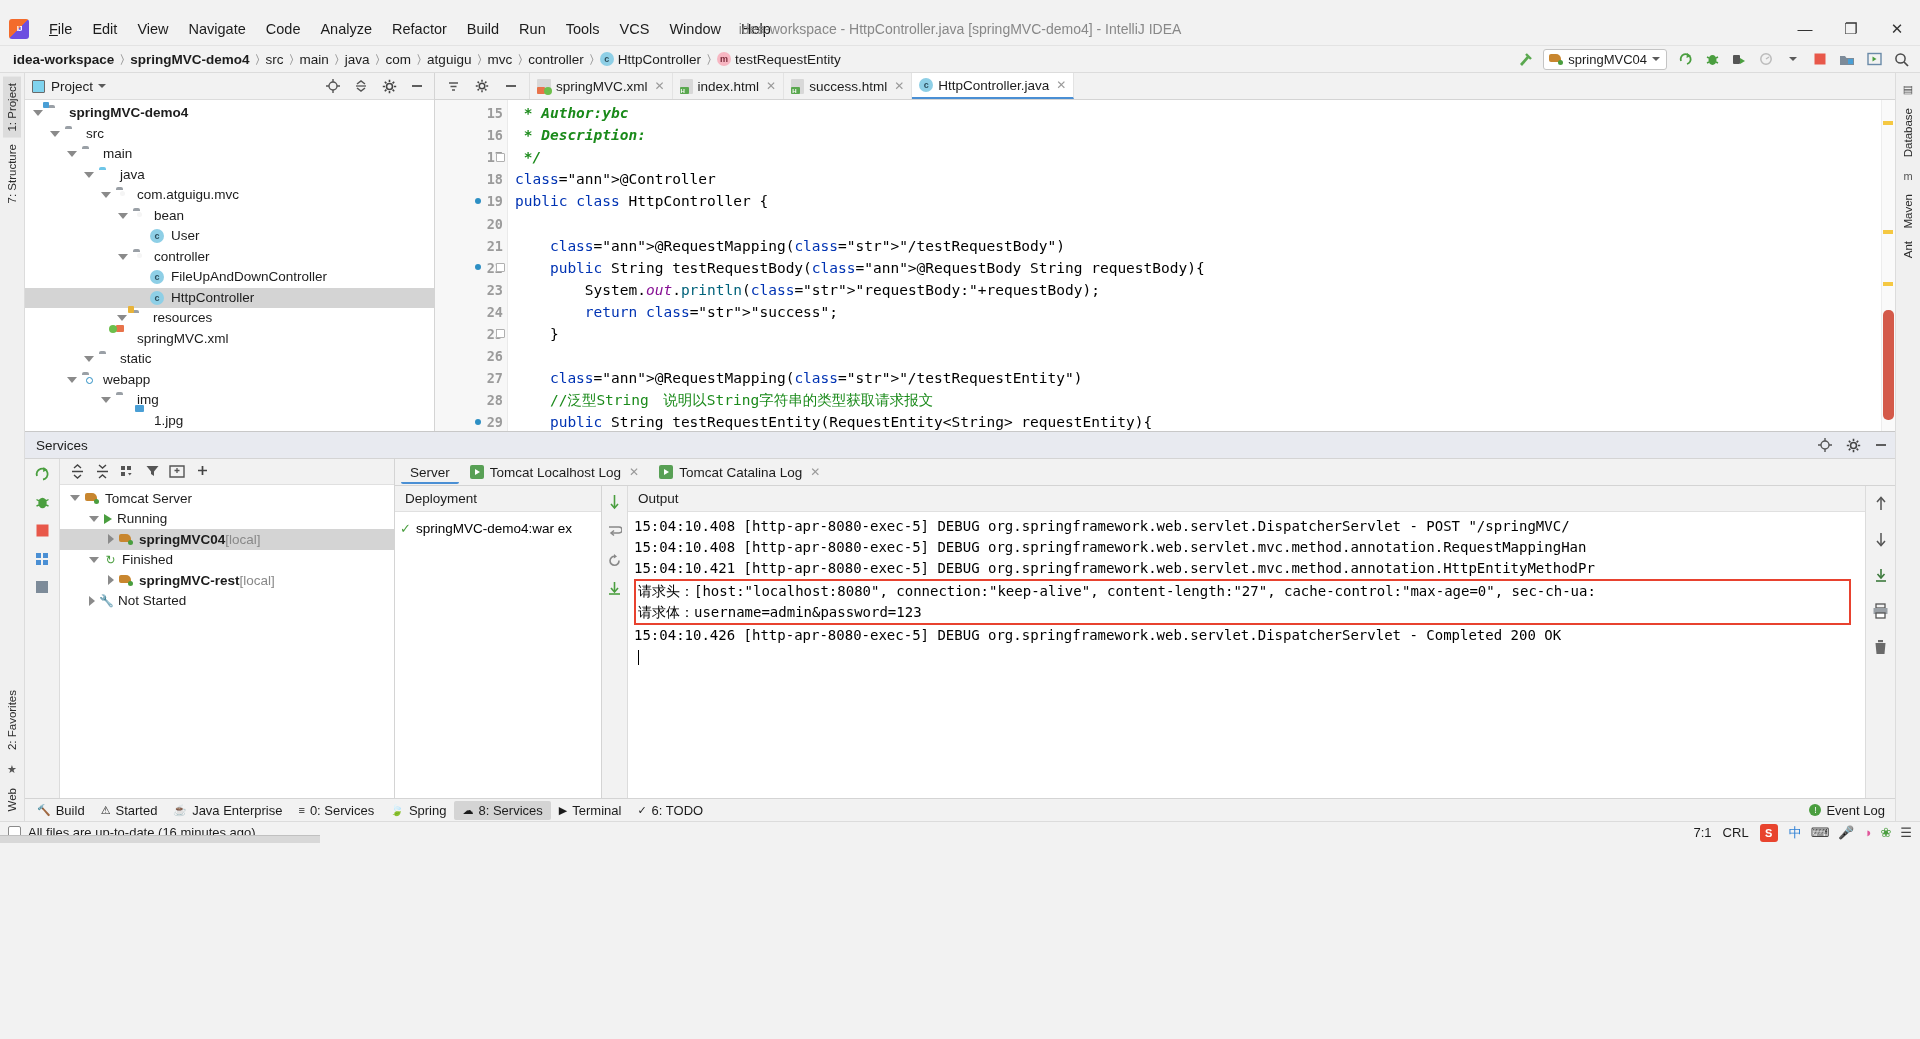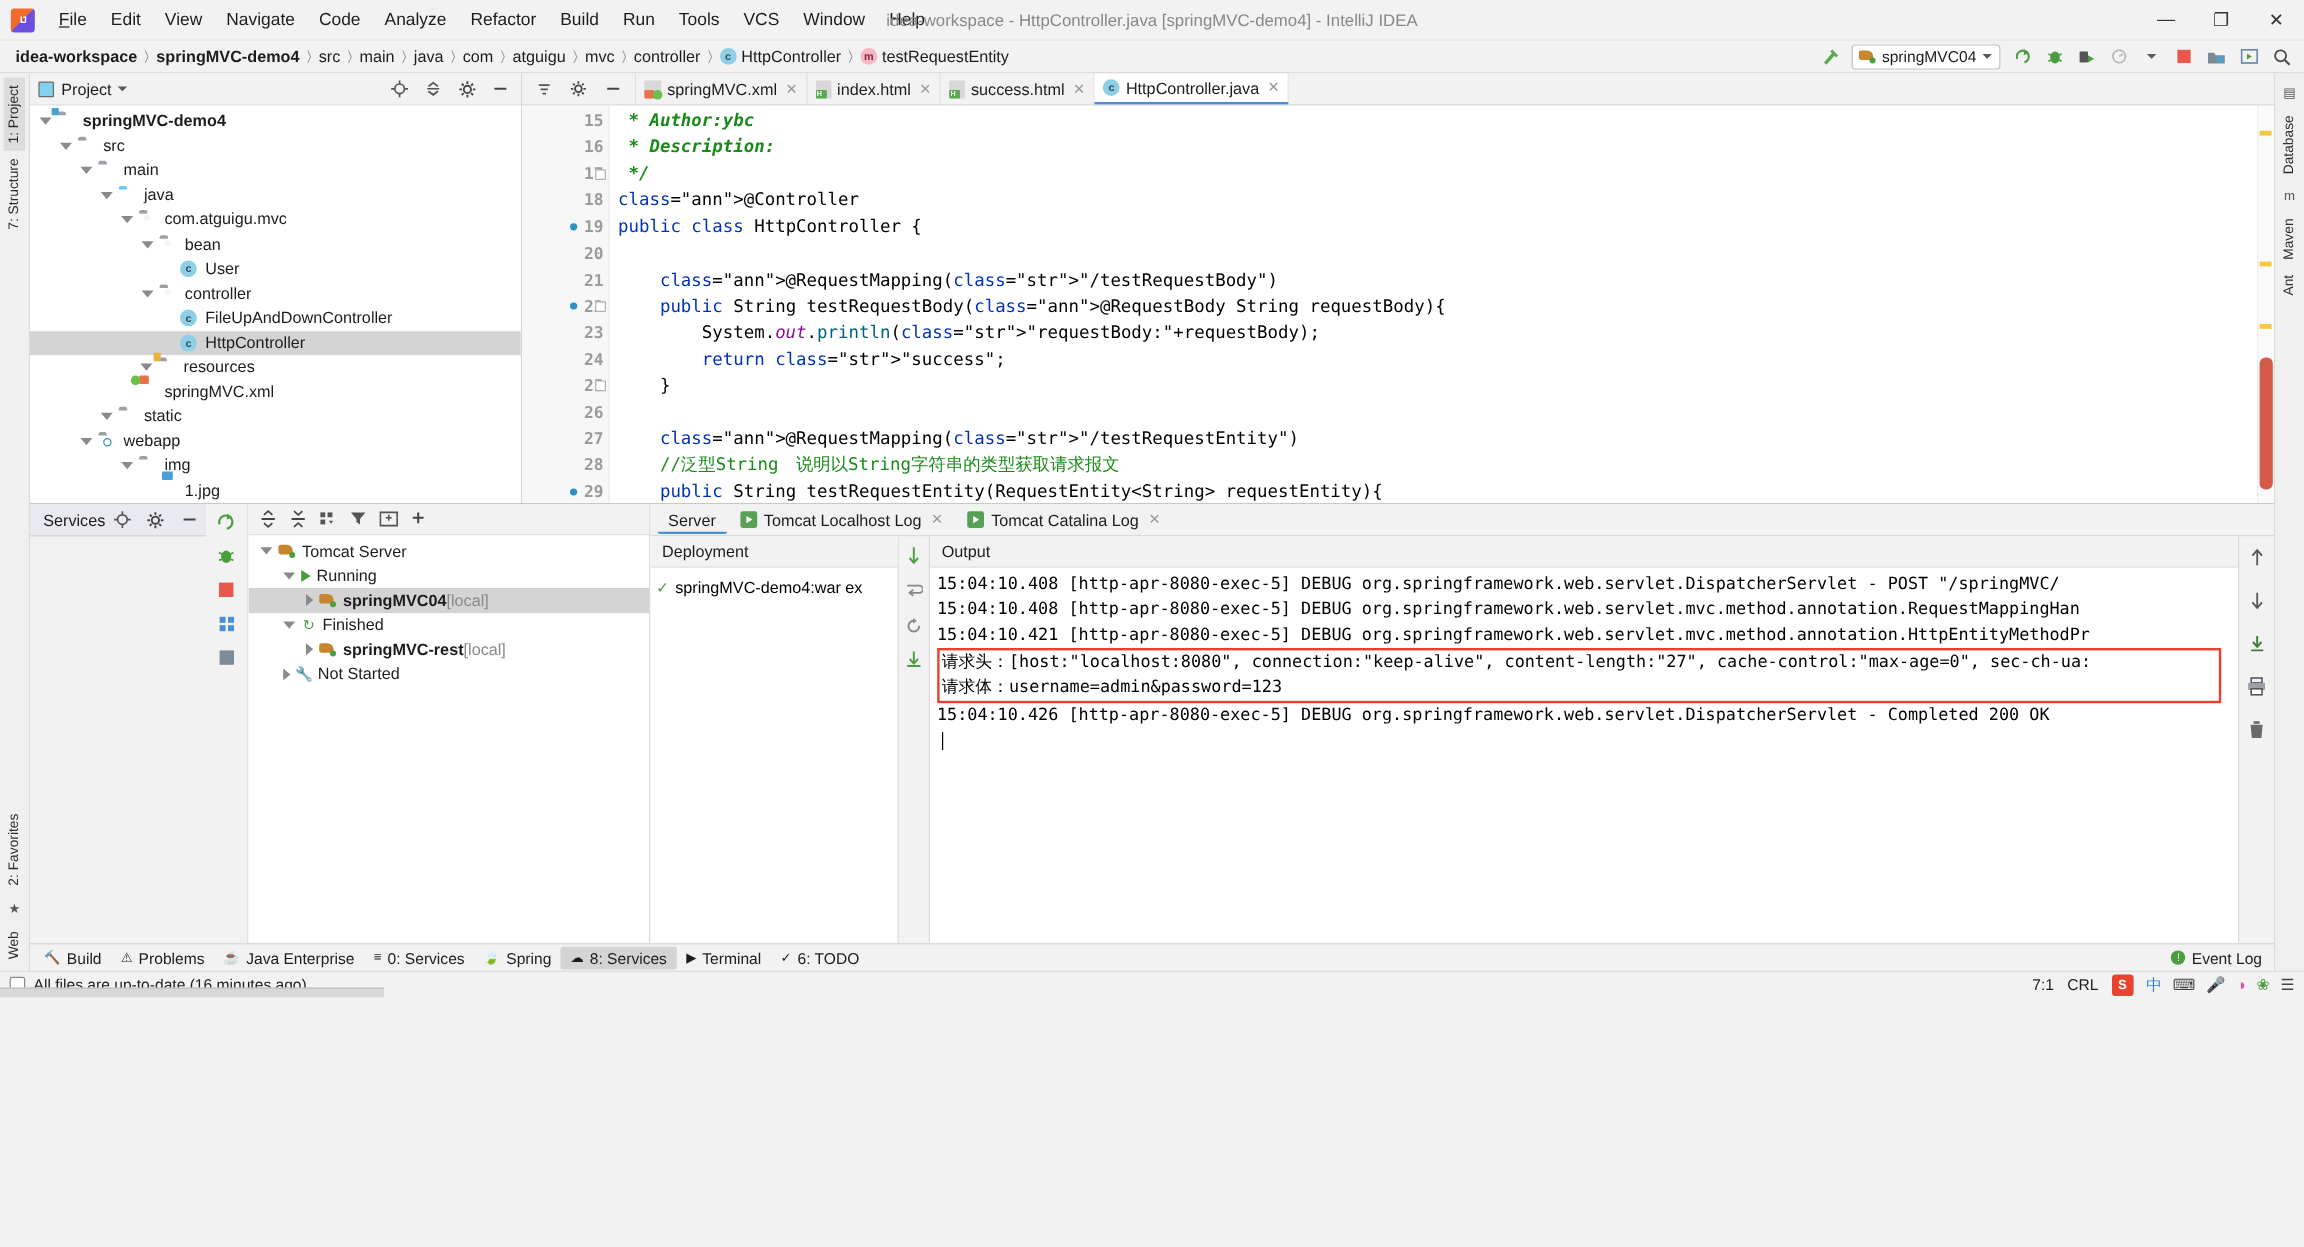--- a/index.html
+++ b/index.html
@@ -3,21 +3,21 @@
 <meta charset="utf-8">
 <style>
   * { box-sizing: border-box; margin:0; padding:0; }
   html, body {
     width: 1920px; height: 1039px;
     font-family: "Liberation Sans", sans-serif;
     background: #f2f2f2;
     overflow: hidden;
     -webkit-font-smoothing: antialiased;
   }
-  .app { position:relative; width:1920px; height:831px; display:flex; flex-direction:column; background:#f2f2f2; }
+  .app { position:relative; width:1920px; height:831px; display:flex; flex-direction:column; background:#f2f2f2;margin-top:12px; }
 
   
   .titlebar {
     height:34px; display:flex; align-items:center;
     background:#f2f2f2; border-bottom:1px solid #e3e3e3;
     flex:none; position:relative;
   }
   .app-logo {
     width:20px;height:20px;margin-left:9px;margin-right:10px;
     border-radius:3px;position:relative;flex:none;
@@ -170,21 +170,21 @@
   .gcmt{color:#1a8a1a;}
   .fld{color:#871094;font-style:italic;}
   .mth{color:#00627a;}
   .ed-scroll{
     position:absolute;right:0;top:0;width:14px;bottom:0;background:#fafafa;border-left:1px solid #ededed;
   }
   .ed-mark{position:absolute;right:2px;width:10px;height:4px;}
   .ed-thumb{position:absolute;right:1px;width:11px;background:#c6c6c6;border-radius:5px;}
 
   
-  .services{flex:1;display:flex;min-height:0;border-top:1px solid #c8c8c8;background:#f2f2f2;}
+  .services{flex:1;display:flex;flex-direction:column;min-height:0;border-top:1px solid #c8c8c8;background:#f2f2f2;}
   .svc-head{
     height:27px;display:flex;align-items:center;background:#e8eaf0;border-bottom:1px solid #d4d4d4;flex:none;
   }
   .svc-title{font-size:13.5px;color:#1c1c1c;padding-left:11px;}
   .svc-head-divs{display:flex;align-items:center;height:27px;margin-left:auto;}
   .svc-head-ic{width:28px;height:27px;display:flex;align-items:center;justify-content:center;color:#4a4a4a;font-size:14px;}
   .svc-body{flex:1;display:flex;min-height:0;}
 
   .svc-toolbar{
     width:35px;flex:none;background:#f2f2f2;border-right:1px solid #dcdcdc;
@@ -920,21 +920,21 @@
         </div>
       </div>
 
       <div class="btabs" id="btabs">
           <div class="btab">
             <span style="font-size: 11px;">🔨</span>
             <span>Build</span>
           </div>
           <div class="btab">
             <span style="font-size: 11px;">⚠</span>
-            <span>Problems</span>
+            <span>Started</span>
           </div>
           <div class="btab">
             <span style="font-size: 11px;">☕</span>
             <span>Java Enterprise</span>
           </div>
           <div class="btab">
             <span style="font-size: 11px;">≡</span>
             <span>0: Services</span>
           </div>
           <div class="btab">

